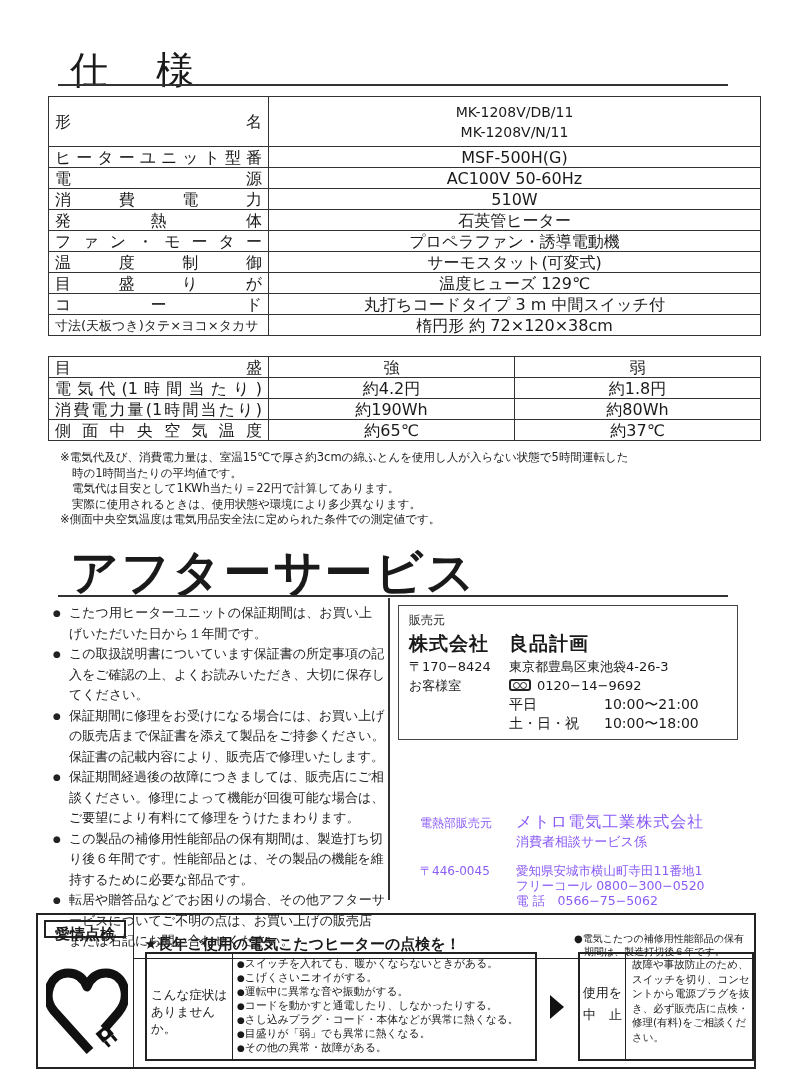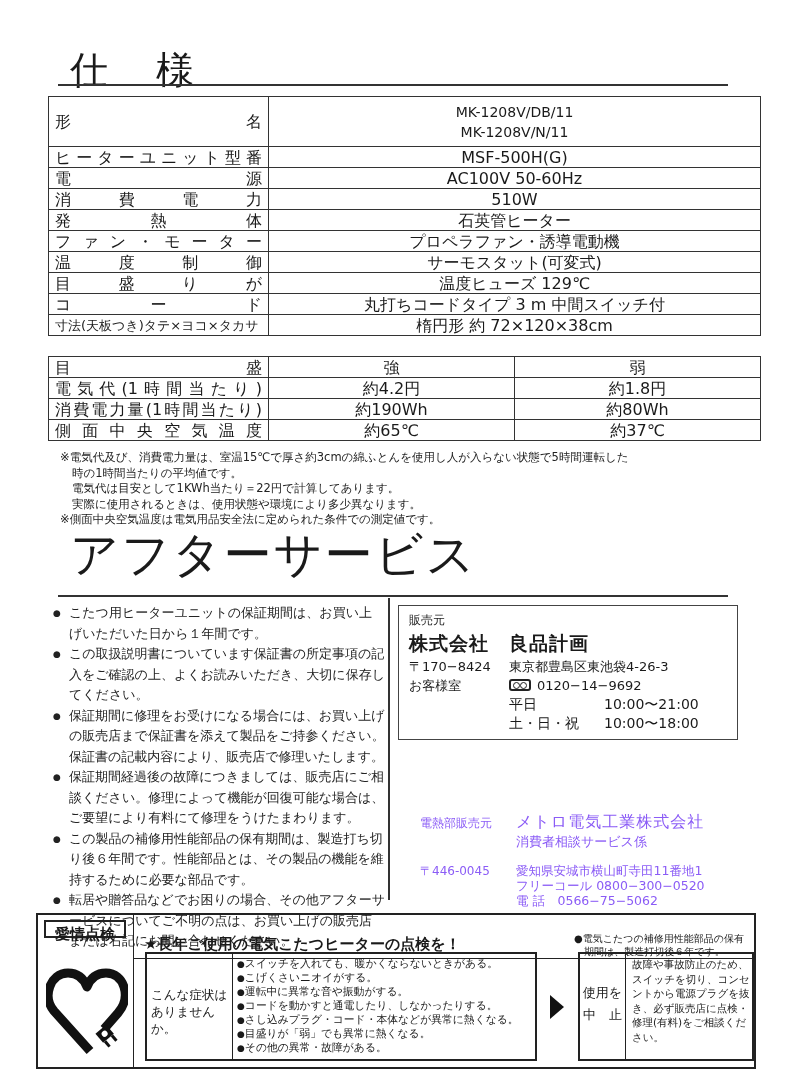--- a/index.html
+++ b/index.html
@@ -151,21 +151,21 @@
   </table>
 
 <div class="notes">
   <div>※電気代及び、消費電力量は、室温15℃で厚さ約3cmの綿ふとんを使用し人が入らない状態で5時間運転した</div>
   <div class="indent">時の1時間当たりの平均値です。</div>
   <div class="indent">電気代は目安として1KWh当たり＝22円で計算してあります。</div>
   <div class="indent">実際に使用されるときは、使用状態や環境により多少異なります。</div>
   <div>※側面中央空気温度は電気用品安全法に定められた条件での測定値です。</div>
 </div>
 
-<div class="title" style="top:526px; letter-spacing:2px; font-weight:normal; font-size:48px;">アフターサービス</div>
+<div class="title" style="top:544px; letter-spacing:2px; font-weight:bold; font-size:48px;">アフターサービス</div>
 <div class="title-rule" style="top:595px"></div>
 
 <ul class="svc-list">
   <li>こたつ用ヒーターユニットの保証期間は、お買い上げいただいた日から１年間です。</li>
   <li>この取扱説明書についています保証書の所定事項の記入をご確認の上、よくお読みいただき、大切に保存してください。</li>
   <li>保証期間に修理をお受けになる場合には、お買い上げの販売店まで保証書を添えて製品をご持参ください。保証書の記載内容により、販売店で修理いたします。</li>
   <li>保証期間経過後の故障につきましては、販売店にご相談ください。修理によって機能が回復可能な場合は、ご要望により有料にて修理をうけたまわります。</li>
   <li>この製品の補修用性能部品の保有期間は、製造打ち切り後６年間です。性能部品とは、その製品の機能を維持するために必要な部品です。</li>
   <li>転居や贈答品などでお困りの場合、その他アフターサービスについてご不明の点は、お買い上げの販売店または右記にお問い合わせください。</li>
 </ul>

